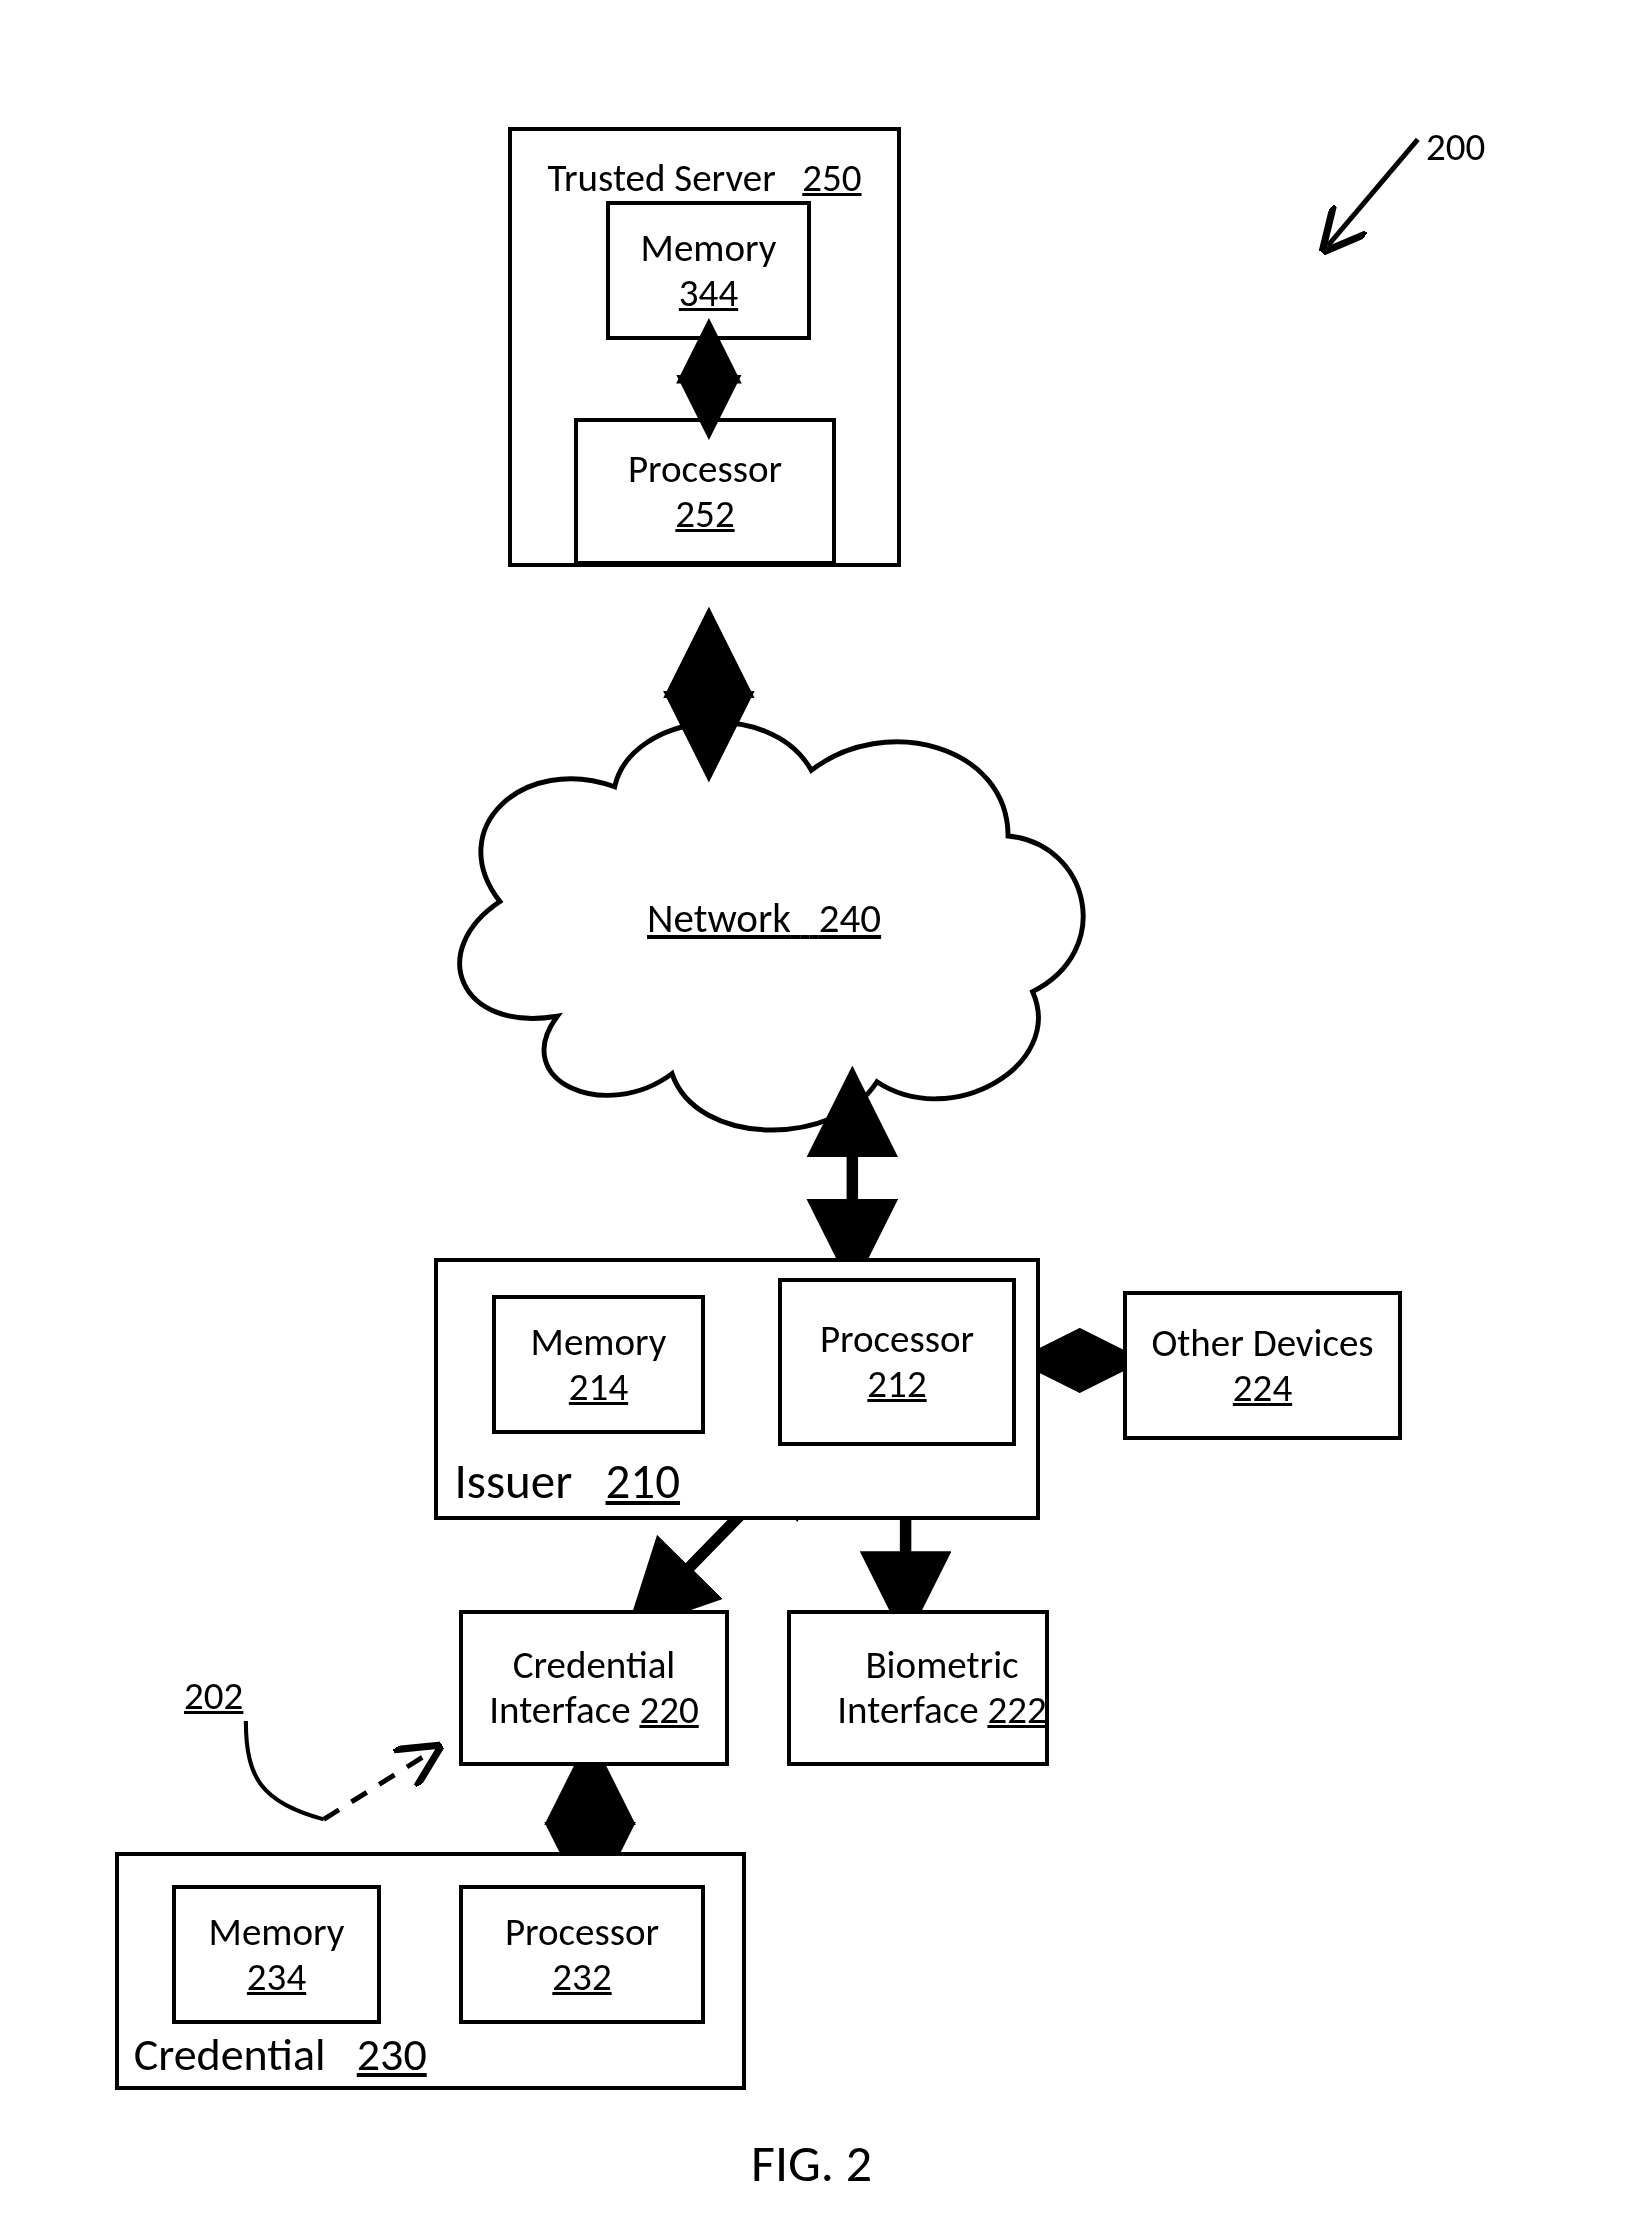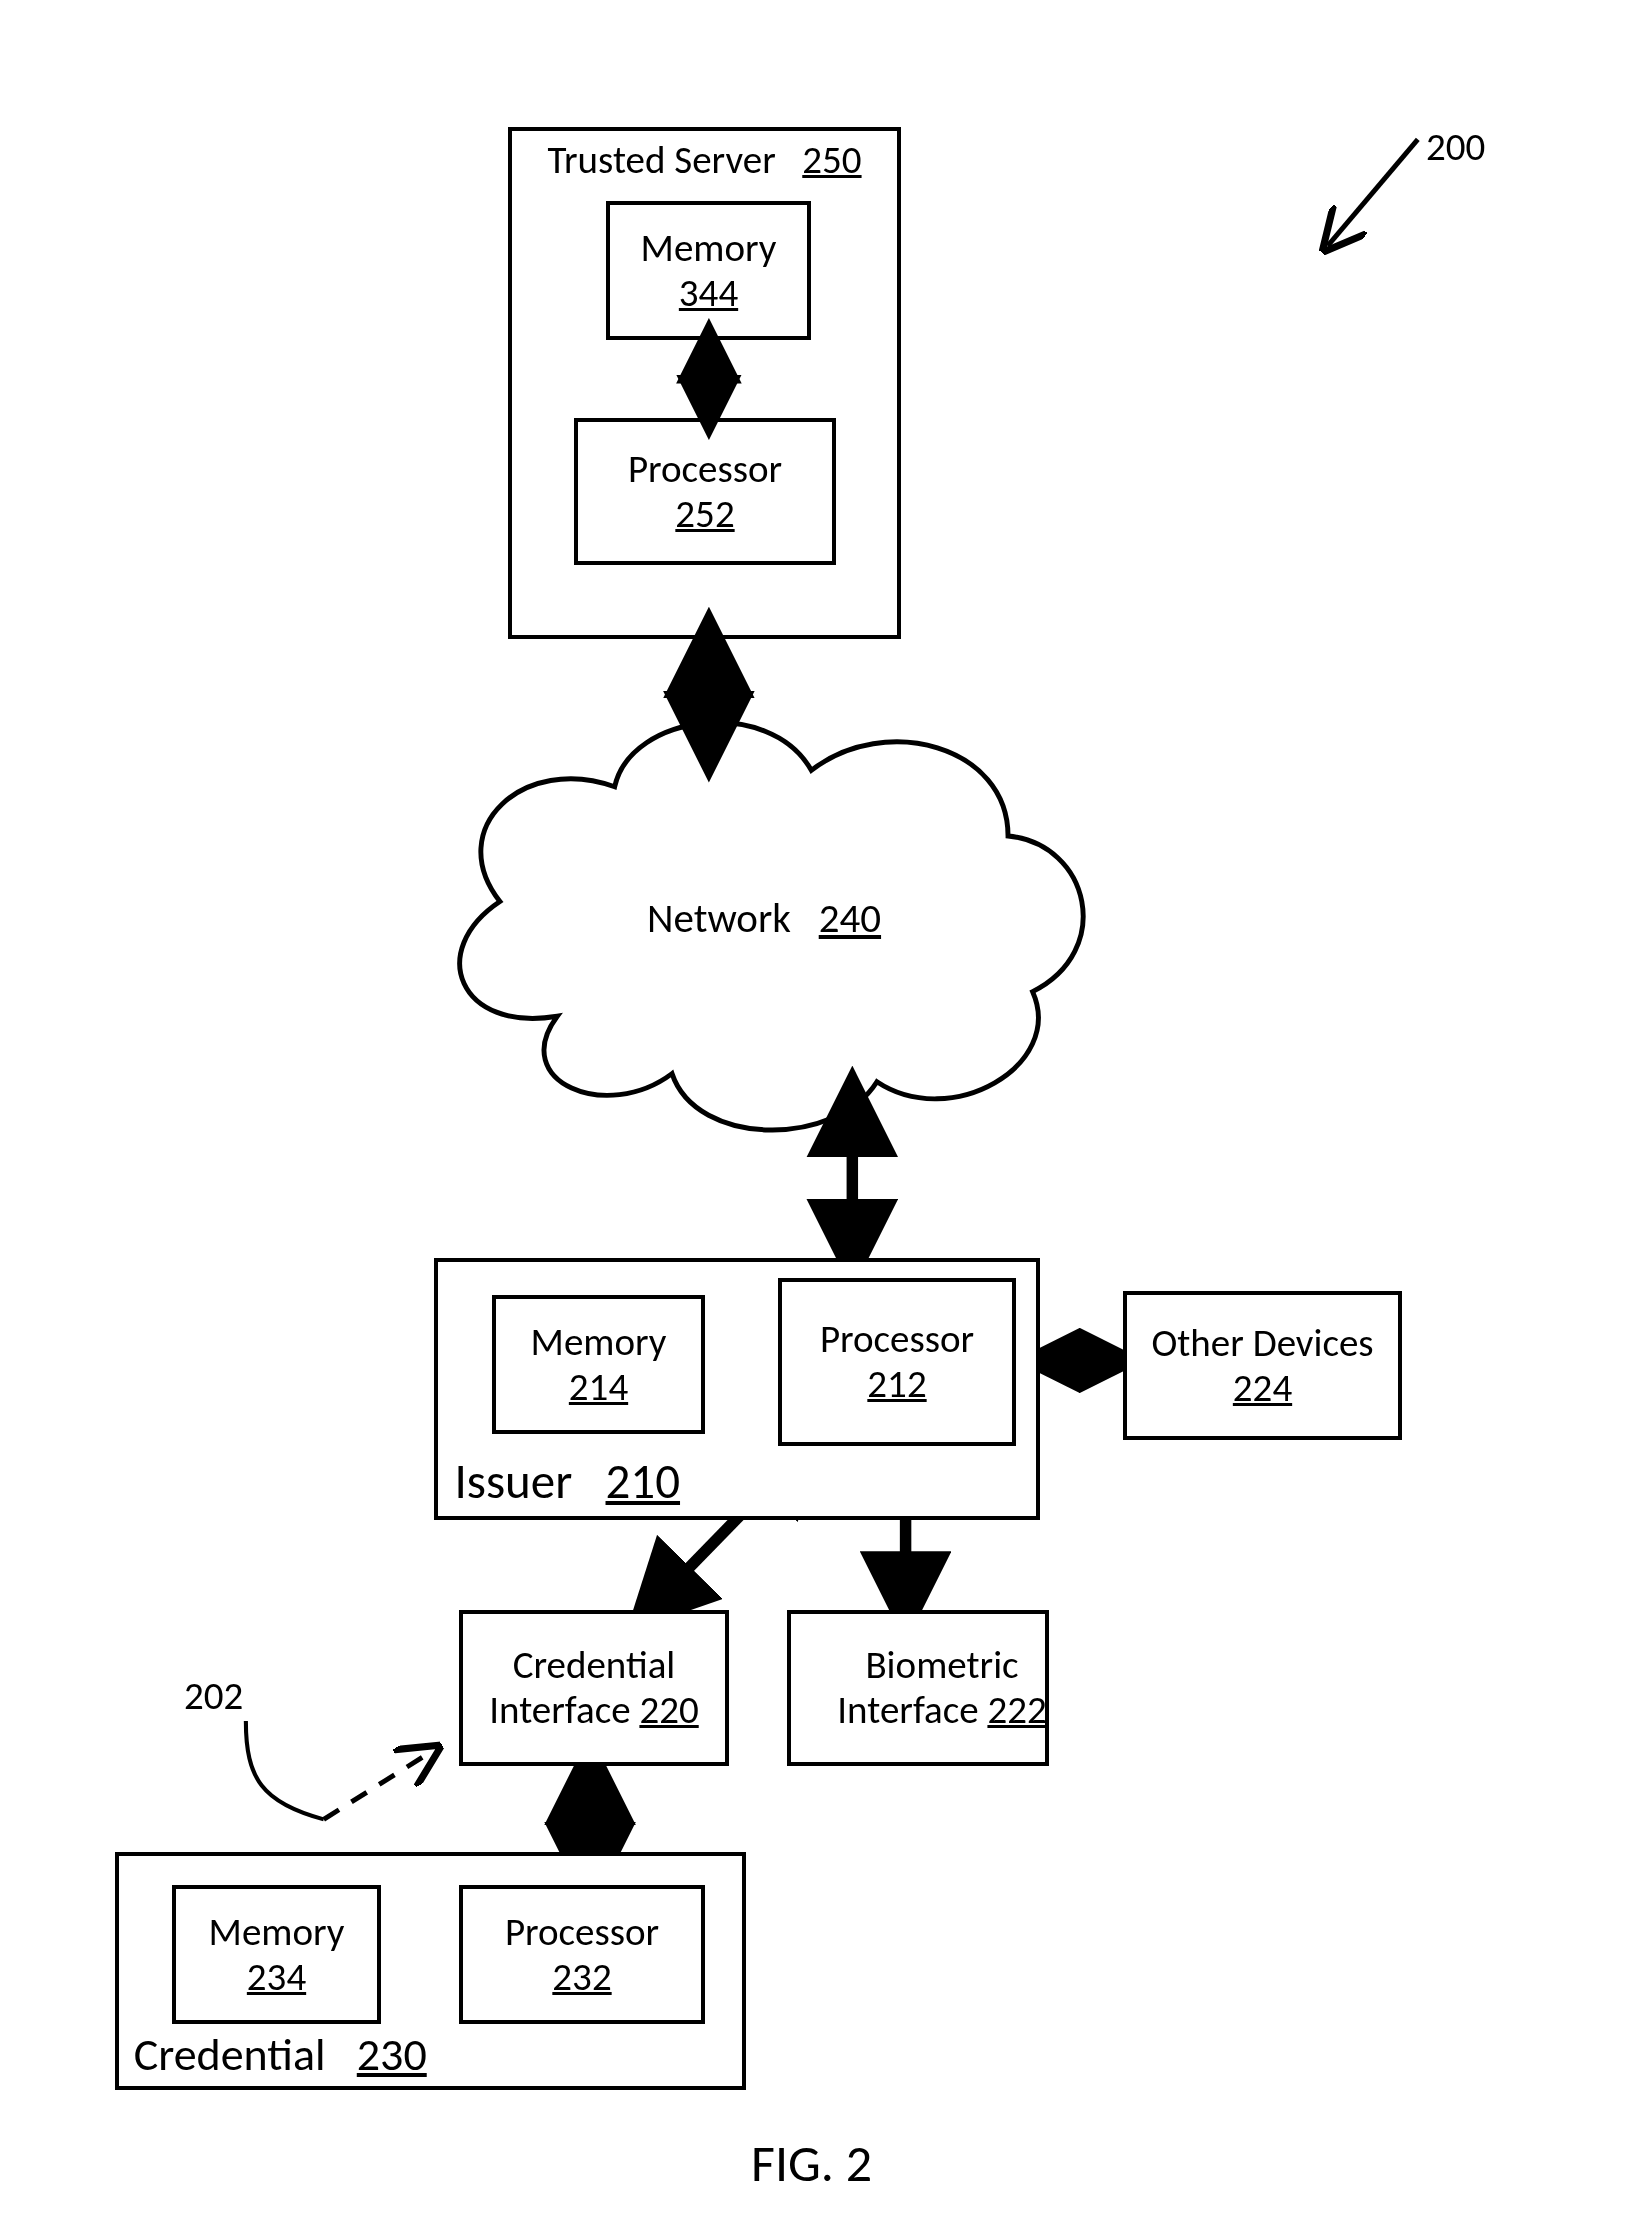--- a/index.html
+++ b/index.html
@@ -25,20 +25,21 @@
     flex-direction: column;
     align-items: center;
     justify-content: center;
     text-align: center;
     font-size: 39px;
     line-height: 1.15;
   }
   .outer-label {
     position: absolute;
     font-size: 39px;
+    text-decoration: underline;
   }
   .underline { text-decoration: underline; }
   .fig-label {
     position: absolute;
     font-size: 52px;
     margin-left: 38px;
   }
   .ref-200 {
     position: absolute;
     font-size: 39px;
@@ -52,21 +53,21 @@
     pointer-events: none;
   }
 </style>
 </head>
 <body>
 
 <div class="canvas">
 
   <div class="ref-200" style="left:1426px; top:82px;">200</div>
 
-  <div class="box" style="left:508px; top:127px; width:393px; height:512px; justify-content:flex-start; padding-top:7px;">
+  <div class="box" style="left:508px; top:127px; width:393px; height:440px; justify-content:flex-start; padding-top:25px;">
     <div style="font-size:39px;">
       <span>Trusted Server</span>
       <span>&nbsp;</span>
       <span class="underline">250</span>
     </div>
   </div>
 
   <div class="box" style="left:606px; top:201px; width:205px; height:139px;">
     <div>Memory</div>
     <div class="underline">344</div>

